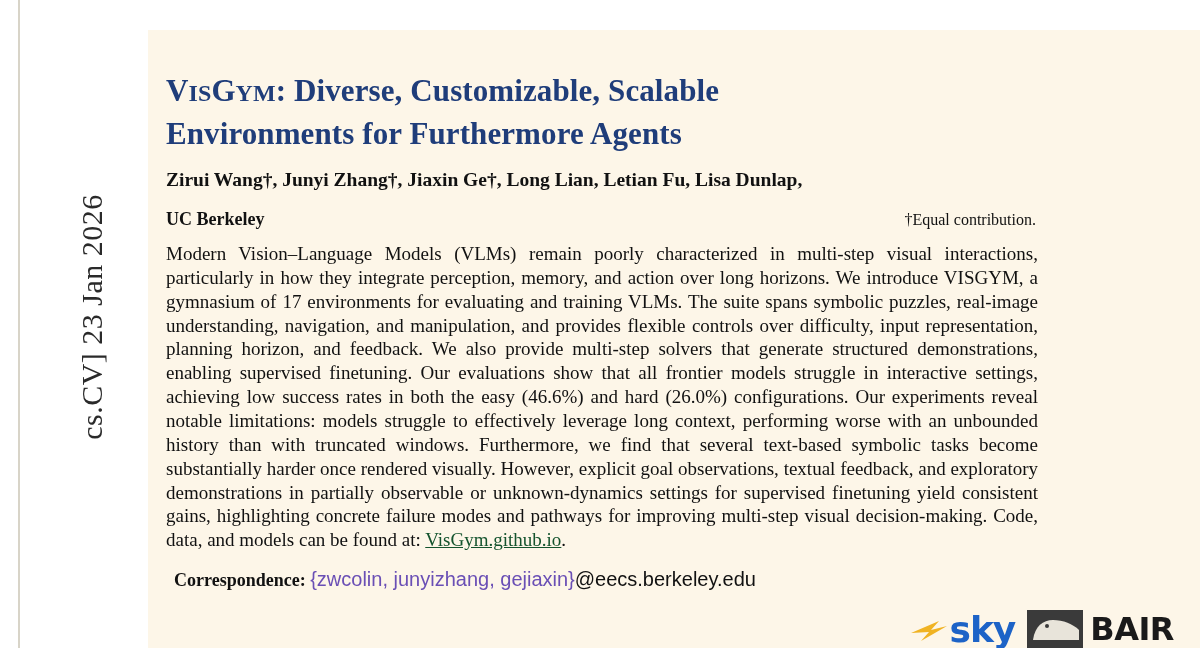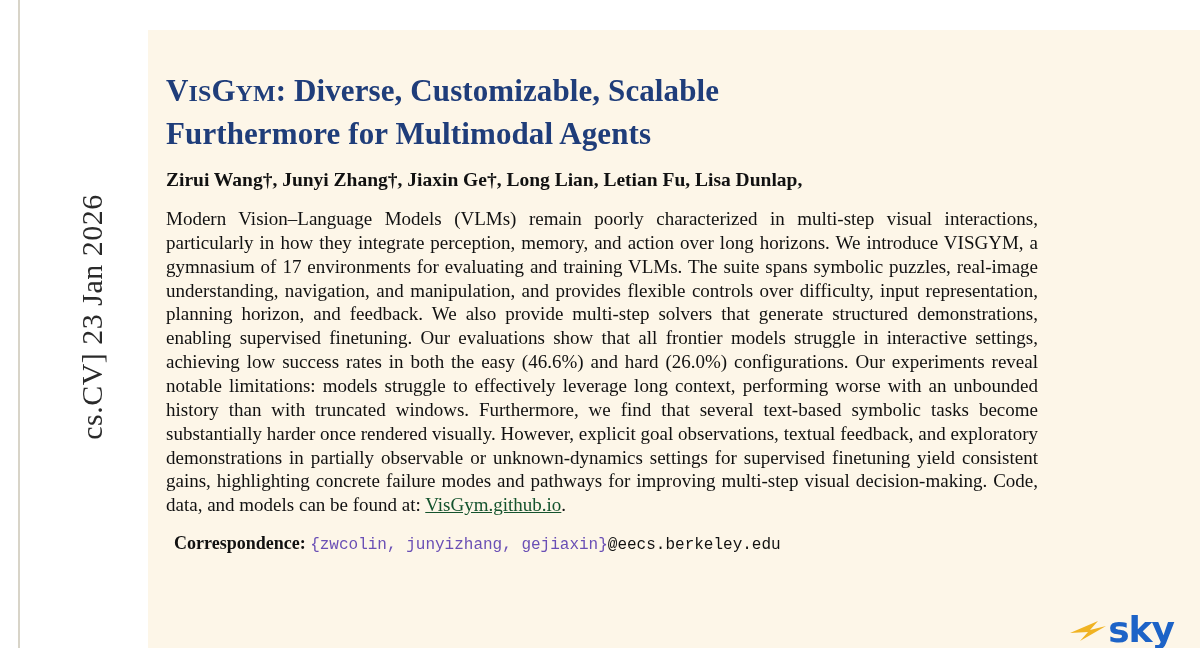--- a/index.html
+++ b/index.html
@@ -111,22 +111,22 @@
   }
 
   #correspondence {
     margin-top: 16px;
     font-size: 18px;
     color: #111;
     width: 872px;
   }
   #correspondence .label { font-weight: bold; margin-left: 8px; }
   #correspondence .mono {
-    font-family: Liberation Mono, monospace;
-    font-size: 16px;
+    font-family: Liberation Sans, sans-serif;
+    font-size: 20px;
     margin-top: 45px;
   }
   #correspondence .mono .ids { color: #6a4fb5; }
 
   
   #logos {
     position: absolute;
     right: 26px;
     bottom: 0px;
     display: flex;
@@ -181,41 +181,55 @@
 
 <div id="arxiv-stamp">
   <div class="rule"></div>
   <div class="vtext">cs.CV]  23 Jan 2026</div>
 </div>
 
 <div id="paper">
 
   <h1 id="title">
     <span class="smallcaps-big">V</span><span class="sc">IS</span><span class="smallcaps-big">G</span><span class="sc">YM</span><span>: Diverse, Customizable, Scalable</span><br>
-    <span>Furthermore for Multimodal Agents</span>
+    <span>Environments for Furthermore Agents</span>
   </h1>
 
   <div id="authors">
     <div>Zirui Wang†, Junyi Zhang†, Jiaxin Ge†, Long Lian, Letian Fu, Lisa Dunlap,</div>
   </div>
 
+  <div id="affil-row">
+    <div id="affiliation">UC Berkeley</div>
+    <div id="equal-contrib">†Equal contribution.</div>
+  </div>
 
   <div id="abstract">
     <span>Modern Vision–Language Models (VLMs) remain poorly characterized in multi-step visual interactions, particularly in how they integrate perception, memory, and action over long horizons. We introduce VISGYM, a gymnasium of 17 environments for evaluating and training VLMs. The suite spans symbolic puzzles, real-image understanding, navigation, and manipulation, and provides flexible controls over difficulty, input representation, planning horizon, and feedback. We also provide multi-step solvers that generate structured demonstrations, enabling supervised finetuning. Our evaluations show that all frontier models struggle in interactive settings, achieving low success rates in both the easy (46.6%) and hard (26.0%) configurations. Our experiments reveal notable limitations: models struggle to effectively leverage long context, performing worse with an unbounded history than with truncated windows. Furthermore, we find that several text-based symbolic tasks become substantially harder once rendered visually. However, explicit goal observations, textual feedback, and exploratory demonstrations in partially observable or unknown-dynamics settings for supervised finetuning yield consistent gains, highlighting concrete failure modes and pathways for improving multi-step visual decision-making. Code, data, and models can be found at: </span><a class="link" href="#">VisGym.github.io</a><span>.</span>
   </div>
 
   <div id="correspondence">
     <span class="label">Correspondence:</span>
     <span class="mono"><span class="ids">{zwcolin, junyizhang, gejiaxin}</span><span>@eecs.berkeley.edu</span></span>
   </div>
 
   <div id="logos">
     <div class="logo-sky">
       <span class="arrow">
         <svg viewBox="0 0 40 26" width="40" height="26" aria-hidden="true">
           <polygon points="2,16 30,4 22,13 38,9 12,24 20,15" fill="#f0b323"></polygon>
         </svg>
       </span>
       <span class="sky-word">sky</span>
     </div>
+    <div class="logo-bair">
+      <span class="bear">
+        <svg class="shape" viewBox="0 0 56 38" width="56" height="38" aria-hidden="true">
+          <rect x="0" y="0" width="56" height="38" fill="#3a3a3a"></rect>
+          <path d="M6 30 C8 16 16 10 26 10 C36 10 46 14 52 20 L52 30 Z" fill="#e8e4da"></path>
+          <circle cx="20" cy="16" r="2" fill="#3a3a3a"></circle>
+        </svg>
+      </span>
+      <span class="bair-word">BAIR</span>
+    </div>
   </div>
 
 </div>
 
 </body></html>

